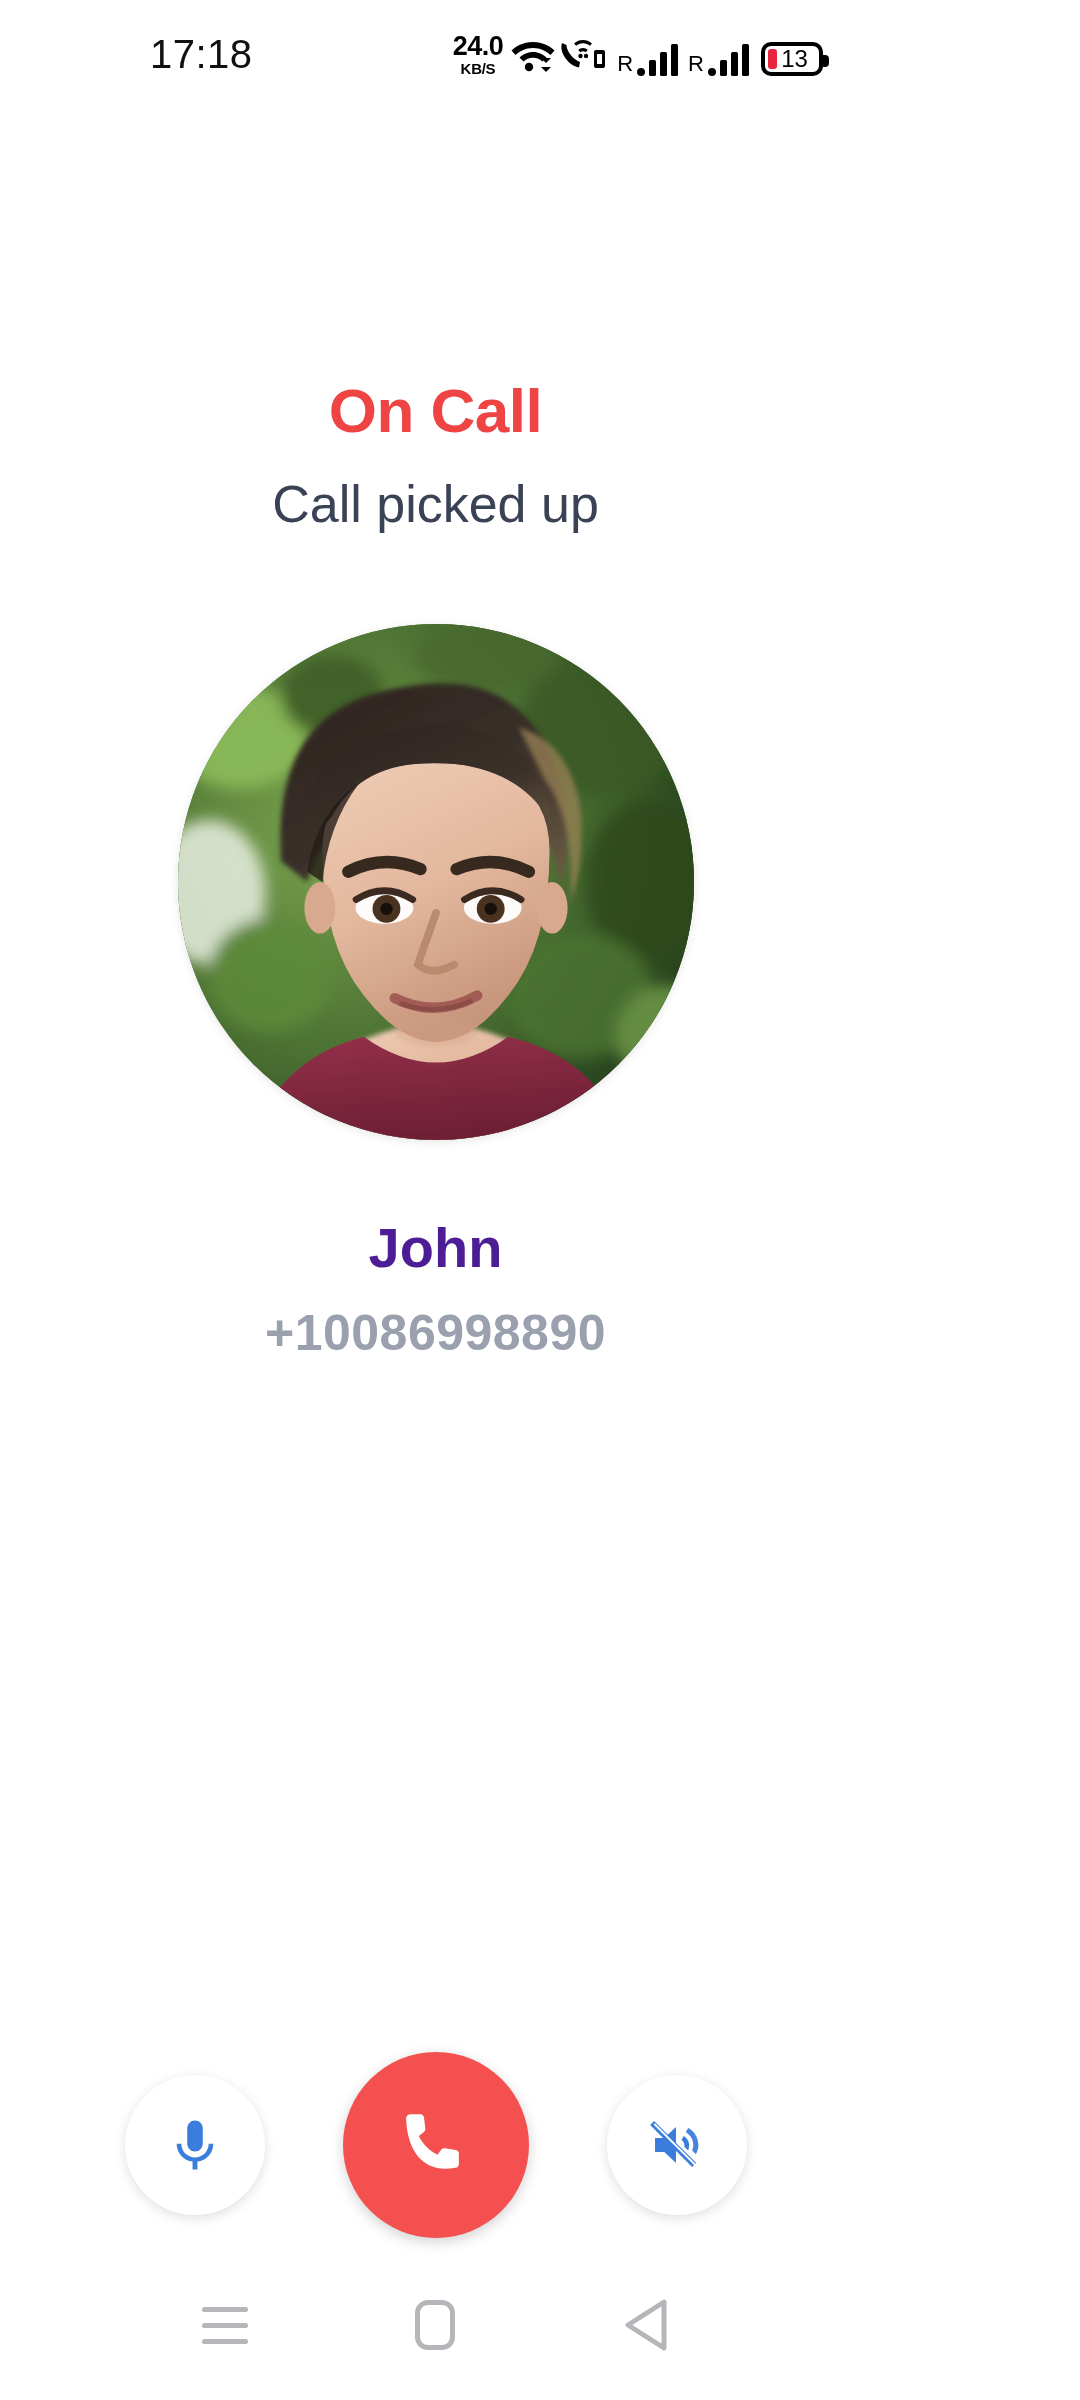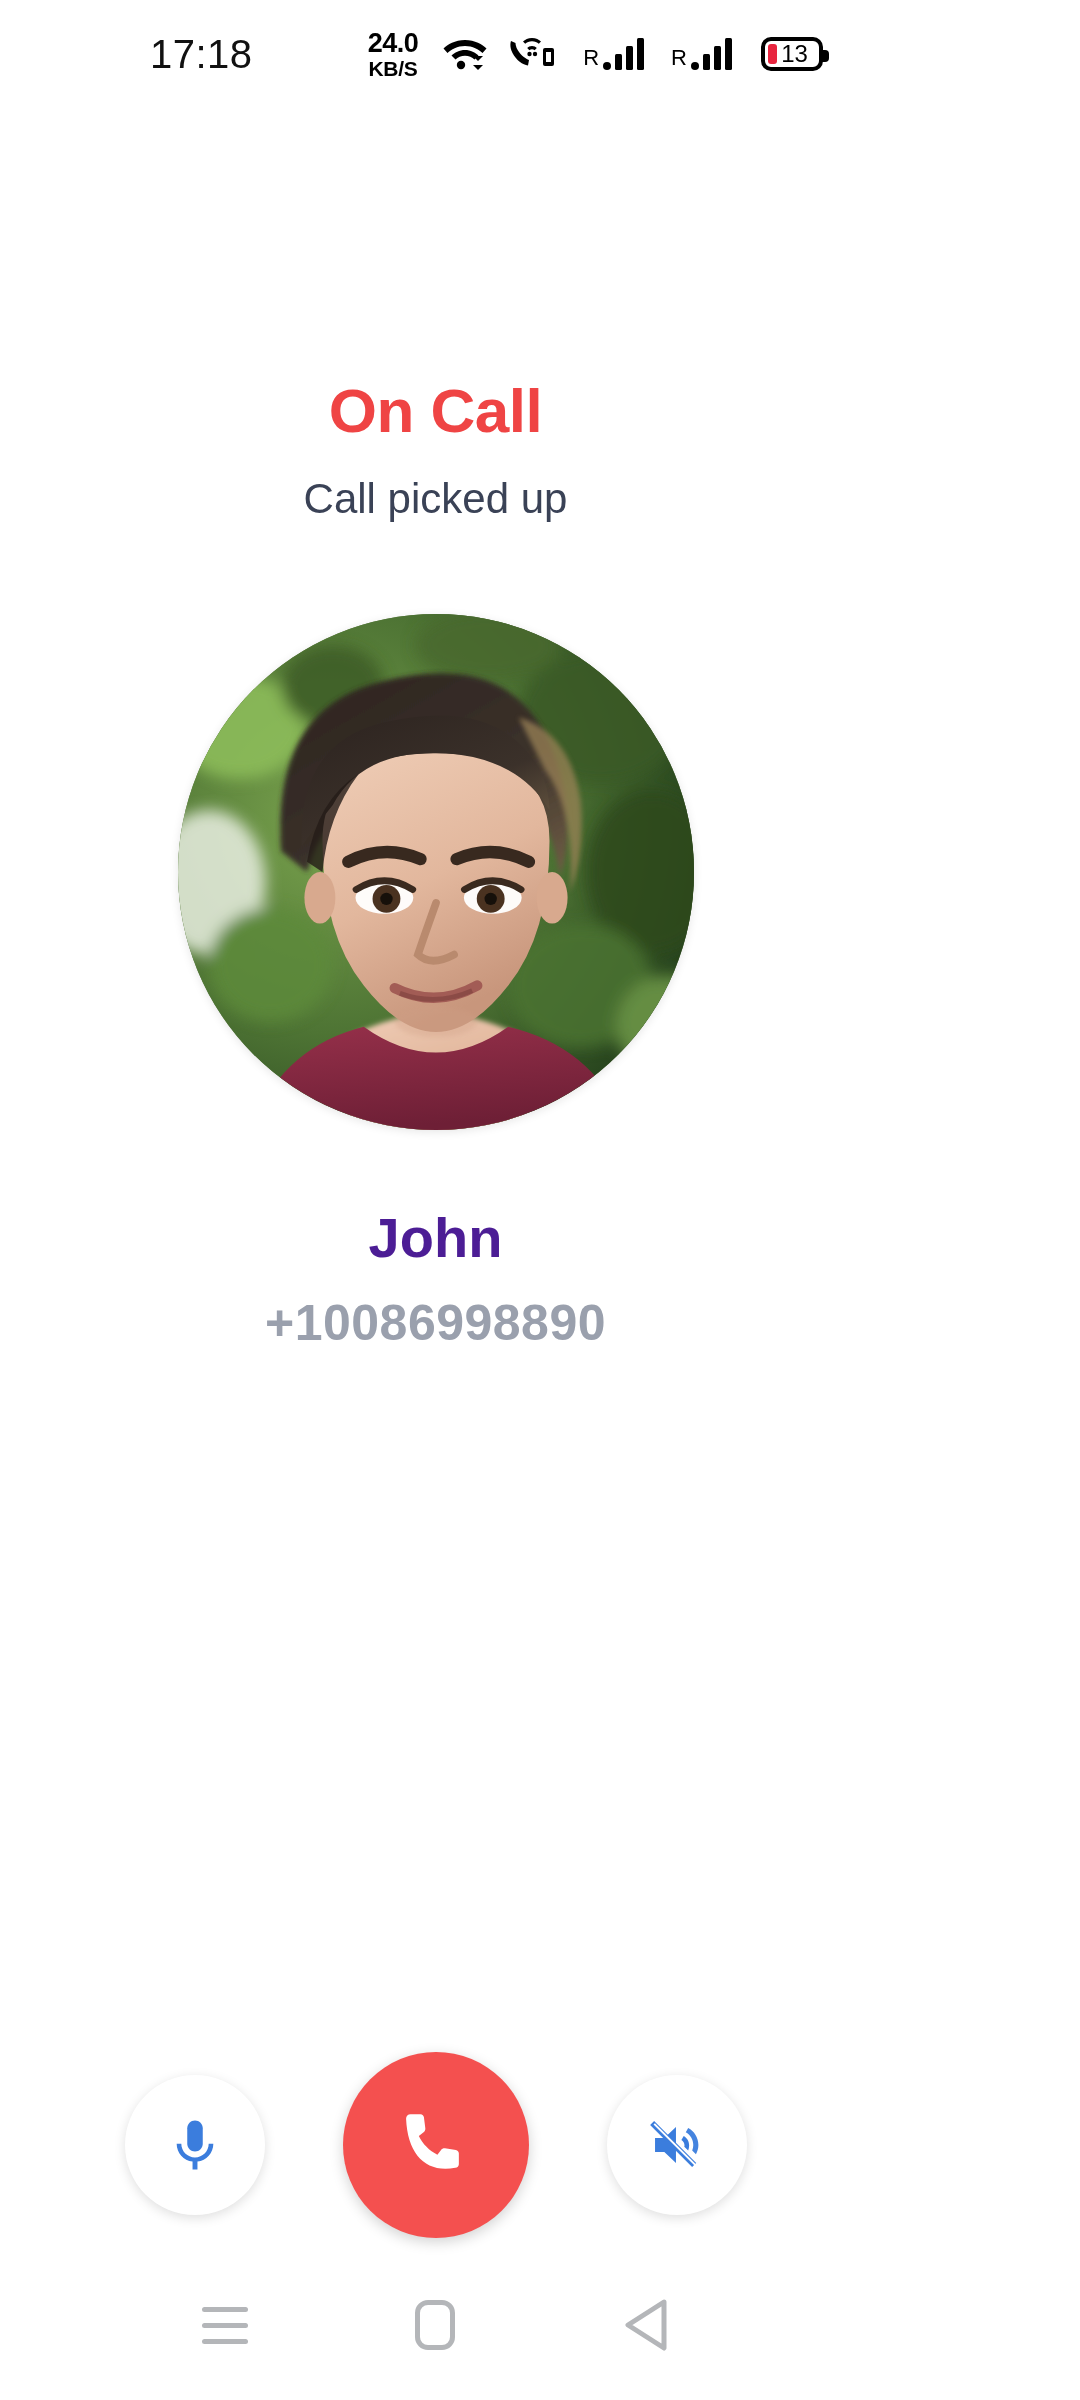--- a/index.html
+++ b/index.html
@@ -35,38 +35,38 @@
   .status-time {
     font-size: 40px;
     font-weight: 400;
     letter-spacing: 0.5px;
     color: #111111;
     line-height: 1;
   }
 
   .status-right {
     display: flex;
-    align-items: center;
-    gap: 21px;
+    align-items: flex-end;
+    gap: 4px;
   }
 
   .net-speed {
     display: flex;
     flex-direction: column;
     align-items: center;
     line-height: 1;
     margin-right: 4px;
   }
   .net-speed .val {
     font-size: 27px;
     font-weight: 700;
     letter-spacing: -0.5px;
   }
   .net-speed .unit {
-    font-size: 21px;
+    font-size: 15px;
     font-weight: 700;
     letter-spacing: -0.3px;
     margin-top: 1px;
   }
 
   .sig-group {
     display: flex;
     align-items: flex-end;
     gap: 4px;
     margin-left: 6px;
@@ -140,21 +140,21 @@
     margin-top: 272px;
     font-size: 62px;
     font-weight: 700;
     color: #ef4444;
     letter-spacing: -0.5px;
     line-height: 1;
   }
 
   .call-sub {
     margin-top: 36px;
-    font-size: 42px;
+    font-size: 52px;
     font-weight: 400;
     color: #3a4256;
     line-height: 1;
   }
 
   .call-timer {
     margin-top: 52px;
     font-size: 56px;
     font-weight: 700;
     color: #ea1d5d;

